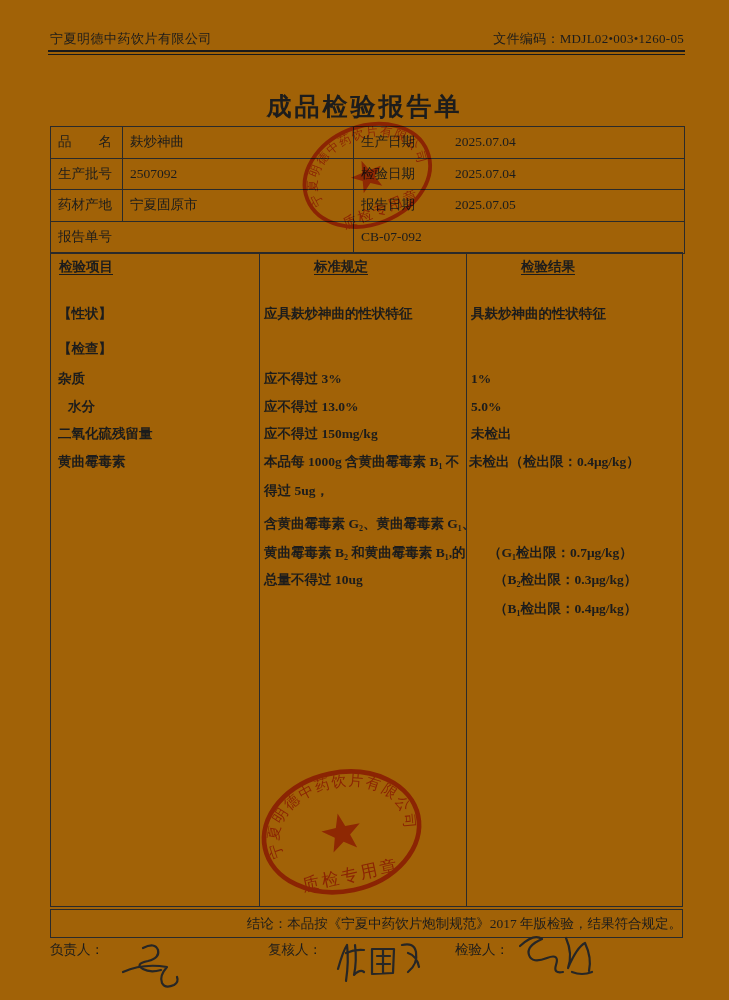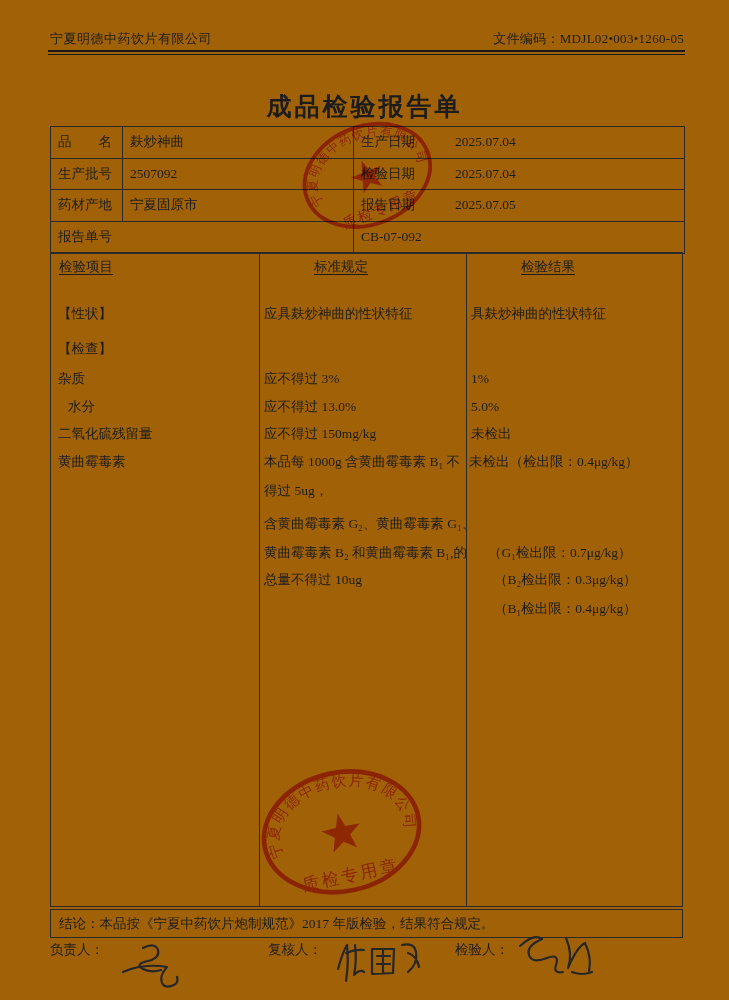--- a/index.html
+++ b/index.html
@@ -17,27 +17,27 @@
   .title{position:absolute;left:0;top:84px;width:729px;text-align:center;
     font-size:25px;font-weight:bold;letter-spacing:3px;margin-top:6px;}
   
   .info{position:absolute;left:50px;top:126px;width:633px;border:1px solid #2a2a2a;
     display:grid;grid-template-columns:72px 231px 94px 1fr;grid-auto-rows:31.5px;font-size:13.5px;}
   .info .c{display:flex;align-items:center;padding-left:7px;box-sizing:border-box;}
   .bb{border-bottom:1px solid #2a2a2a;}
   .br{border-right:1px solid #2a2a2a;}
   .span2{grid-column:span 2;}
   
-  .main{position:absolute;left:50px;top:252px;width:633px;height:655px;border:1px solid #2a2a2a;box-sizing:border-box;}
+  .main{position:absolute;left:50px;top:252px;width:633px;height:655px;border:1px solid #2a2a2a;box-sizing:border-box;font-weight:bold;}
   .vline{position:absolute;top:0;width:1px;height:100%;background:#2a2a2a;}
   .line{position:absolute;font-size:13.5px;white-space:nowrap;line-height:18px;}
   .colhead{text-decoration:underline;text-underline-offset:3px;}
   
   .concl{position:absolute;left:50px;top:909px;width:633px;height:29px;border:1px solid #2a2a2a;
-    box-sizing:border-box;display:flex;align-items:center;padding-left:8px;font-size:13.5px;}
+    box-sizing:border-box;display:flex;align-items:center;padding-left:8px;font-size:13.5px;justify-content:flex-end;}
   .sig-label{position:absolute;font-size:13.5px;}
   .sig-svg{position:absolute;}
   .sig-svg path{fill:none;stroke:#262626;stroke-width:2.2;stroke-linecap:round;stroke-linejoin:round;}
   
   .stamp{position:absolute;mix-blend-mode:multiply;opacity:.88;}
   .stamp .ring{fill:none;stroke:#d8463c;stroke-width:5.5;}
   .stamp text{fill:#d8463c;}
   .stamp .star{fill:#dd5348;}
   .arc-text{font-size:17px;letter-spacing:2px;font-family:"Liberation Serif","DejaVu Serif",serif;}
   .stamp-bottom-text{font-size:20px;letter-spacing:3px;font-family:"Liberation Serif","DejaVu Serif",serif;}

